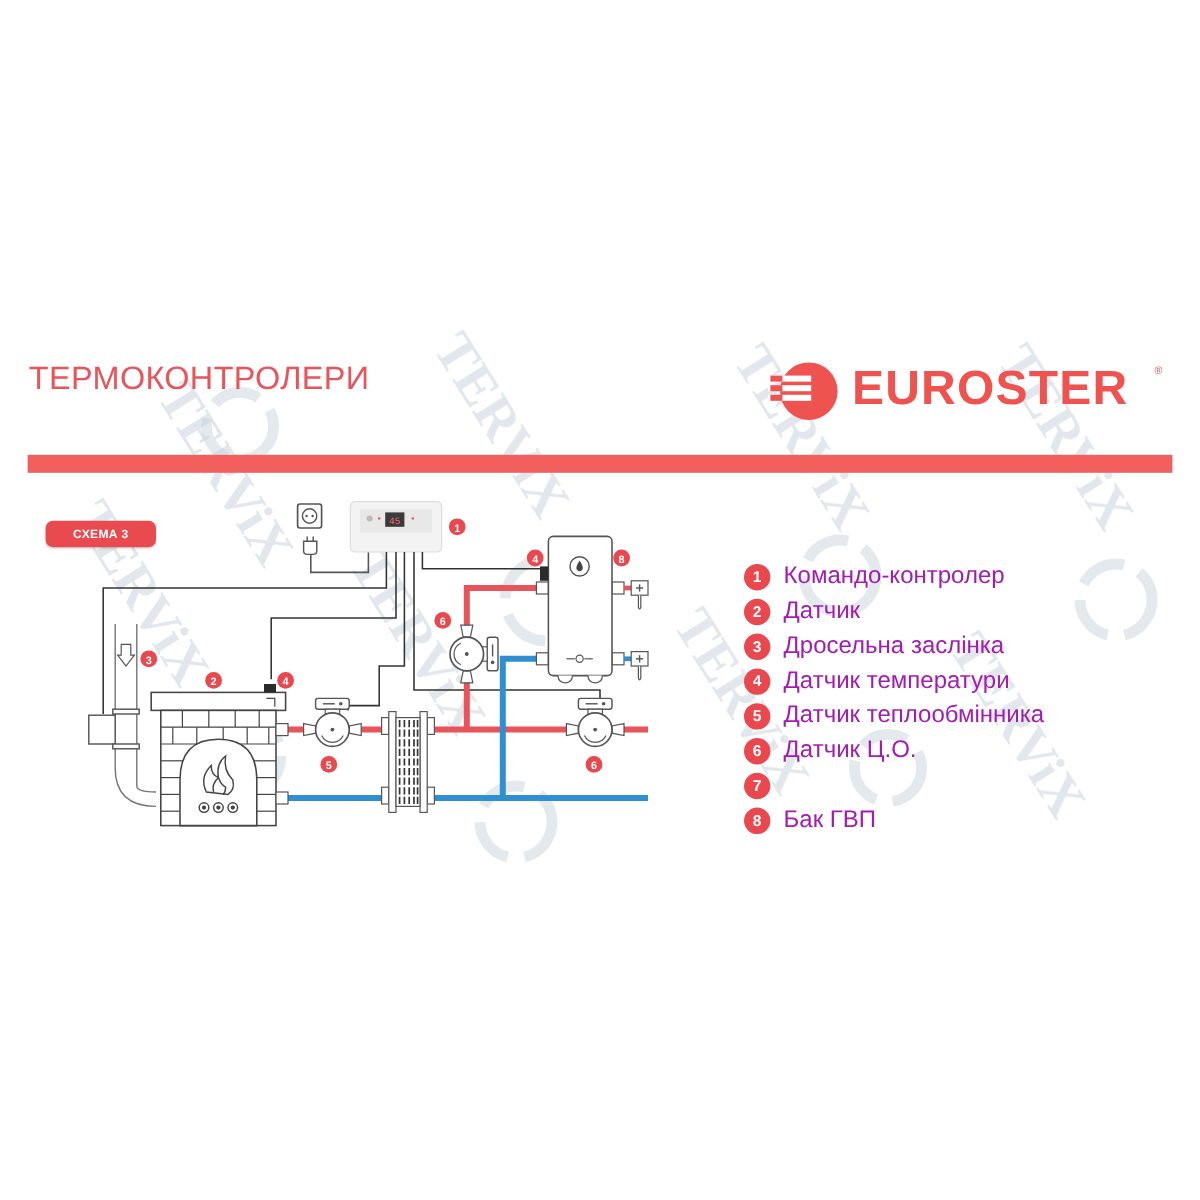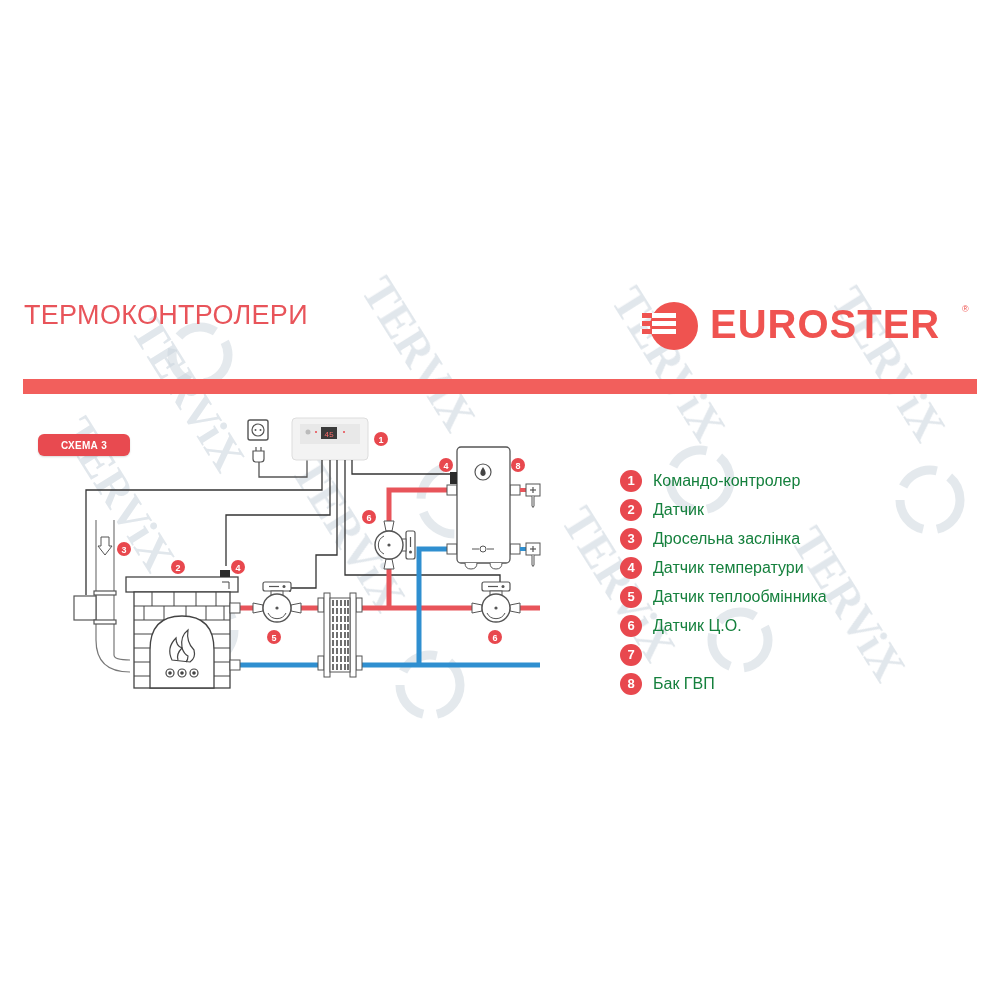--- a/index.html
+++ b/index.html
@@ -17,21 +17,21 @@
   .scheme-badge { position: absolute; left: 38px; top: 434px; width: 92px; height: 22px;
                   background: #e84a50; color: #fff; font-size: 10px; font-weight: 700;
                   border-radius: 6px; display: flex; align-items: center; justify-content: center;
                   letter-spacing: 0.3px; z-index: 3; box-shadow: 0 1px 2px rgba(0,0,0,0.15); }
   .diagram { position: absolute; left: 0; top: 400px; width: 600px; height: 320px; z-index: 2; }
   .legend { position: absolute; left: 620px; top: 466px; z-index: 3; }
   .legend-item { display: flex; align-items: center; height: 29px; }
   .legend-num { width: 22px; height: 22px; border-radius: 50%; background: #e8484e; color: #fff;
                 font-size: 13px; font-weight: 700; display: flex; align-items: center;
                 justify-content: center; margin-right: 11px; flex: none; }
-  .legend-label { font-size: 16px; color: #15803d; white-space: nowrap; }
+  .legend-label { font-size: 20px; color: #a21caf; white-space: nowrap; }
 </style>
 </head>
 <body>
 
 <svg class="watermark" width="1000" height="1000" viewBox="0 0 1000 1000">
   <g fill="#c9d3dc" opacity="0.55" font-family="Liberation Serif, serif" font-weight="700" font-size="46">
     <text x="130" y="330" transform="rotate(58 130 330)">TERViX</text>
     <text x="360" y="290" transform="rotate(58 360 290)">TERViX</text>
     <text x="610" y="300" transform="rotate(58 610 300)">TERViX</text>
     <text x="830" y="300" transform="rotate(58 830 300)">TERViX</text>

